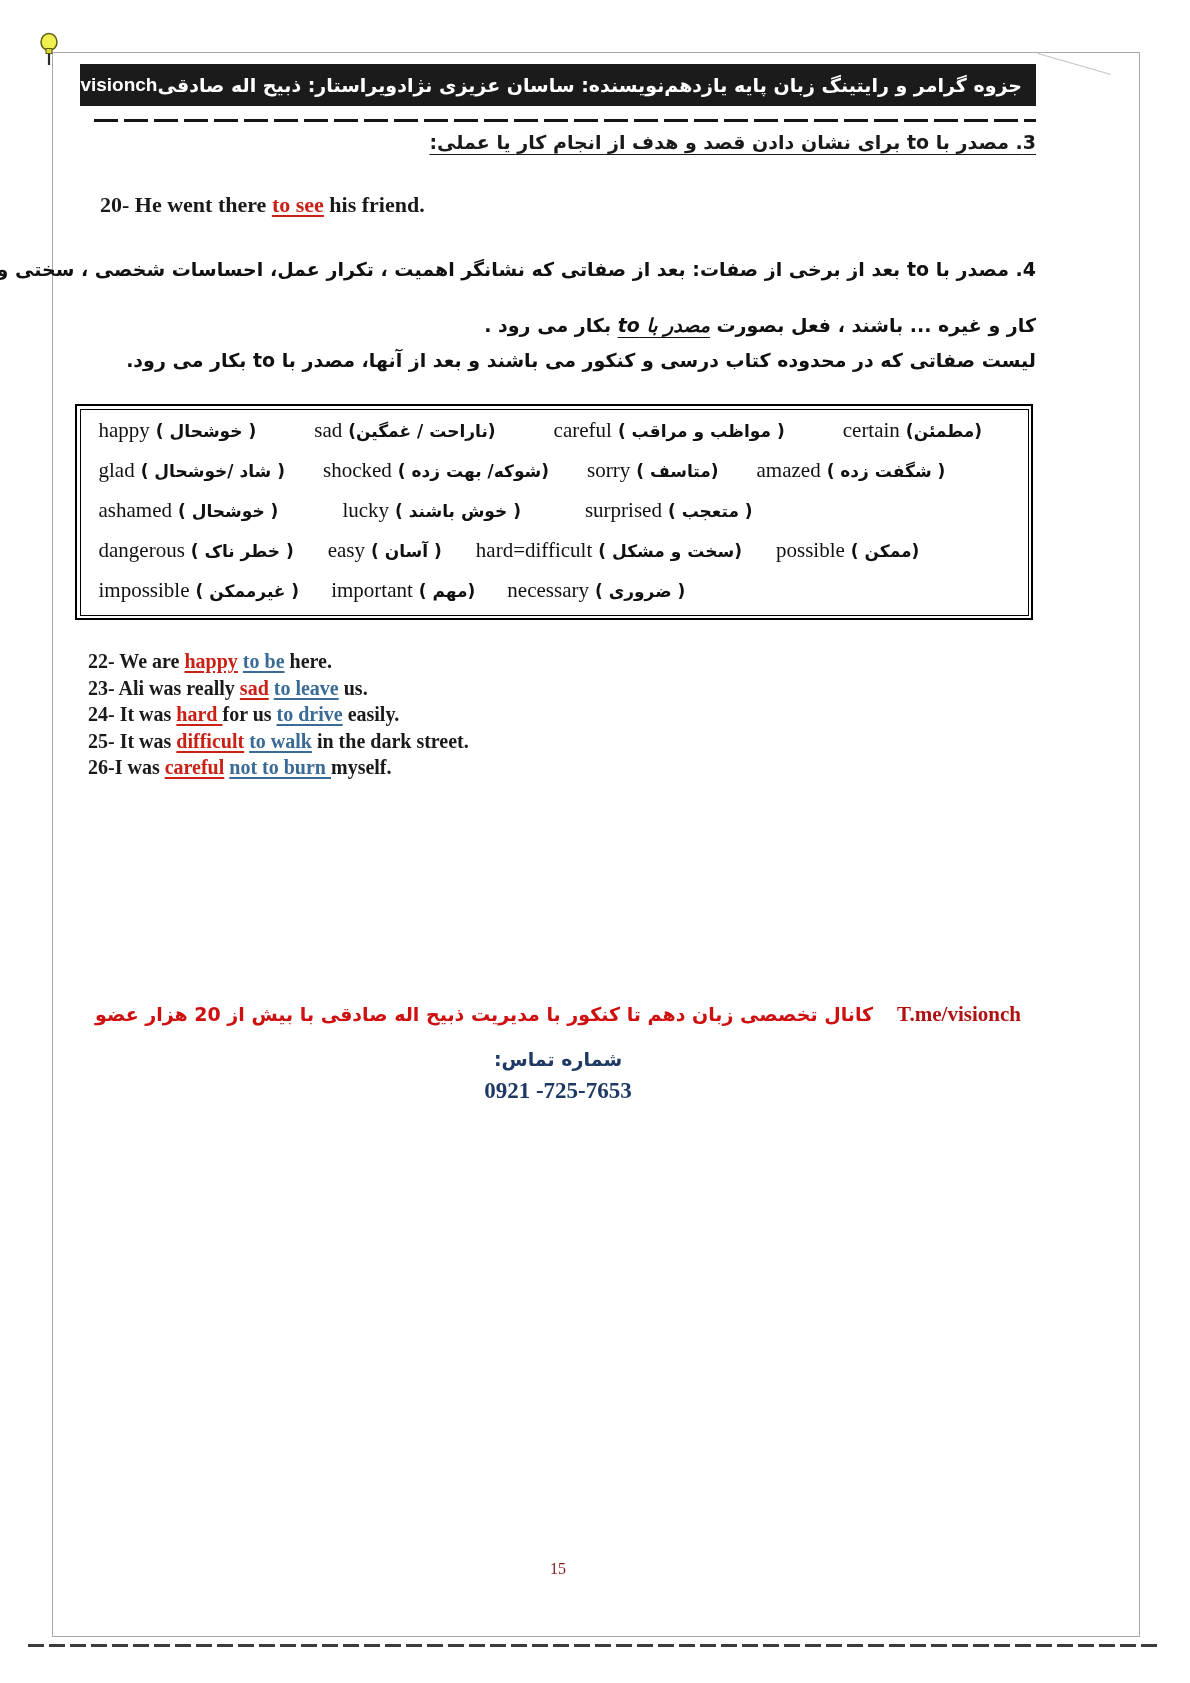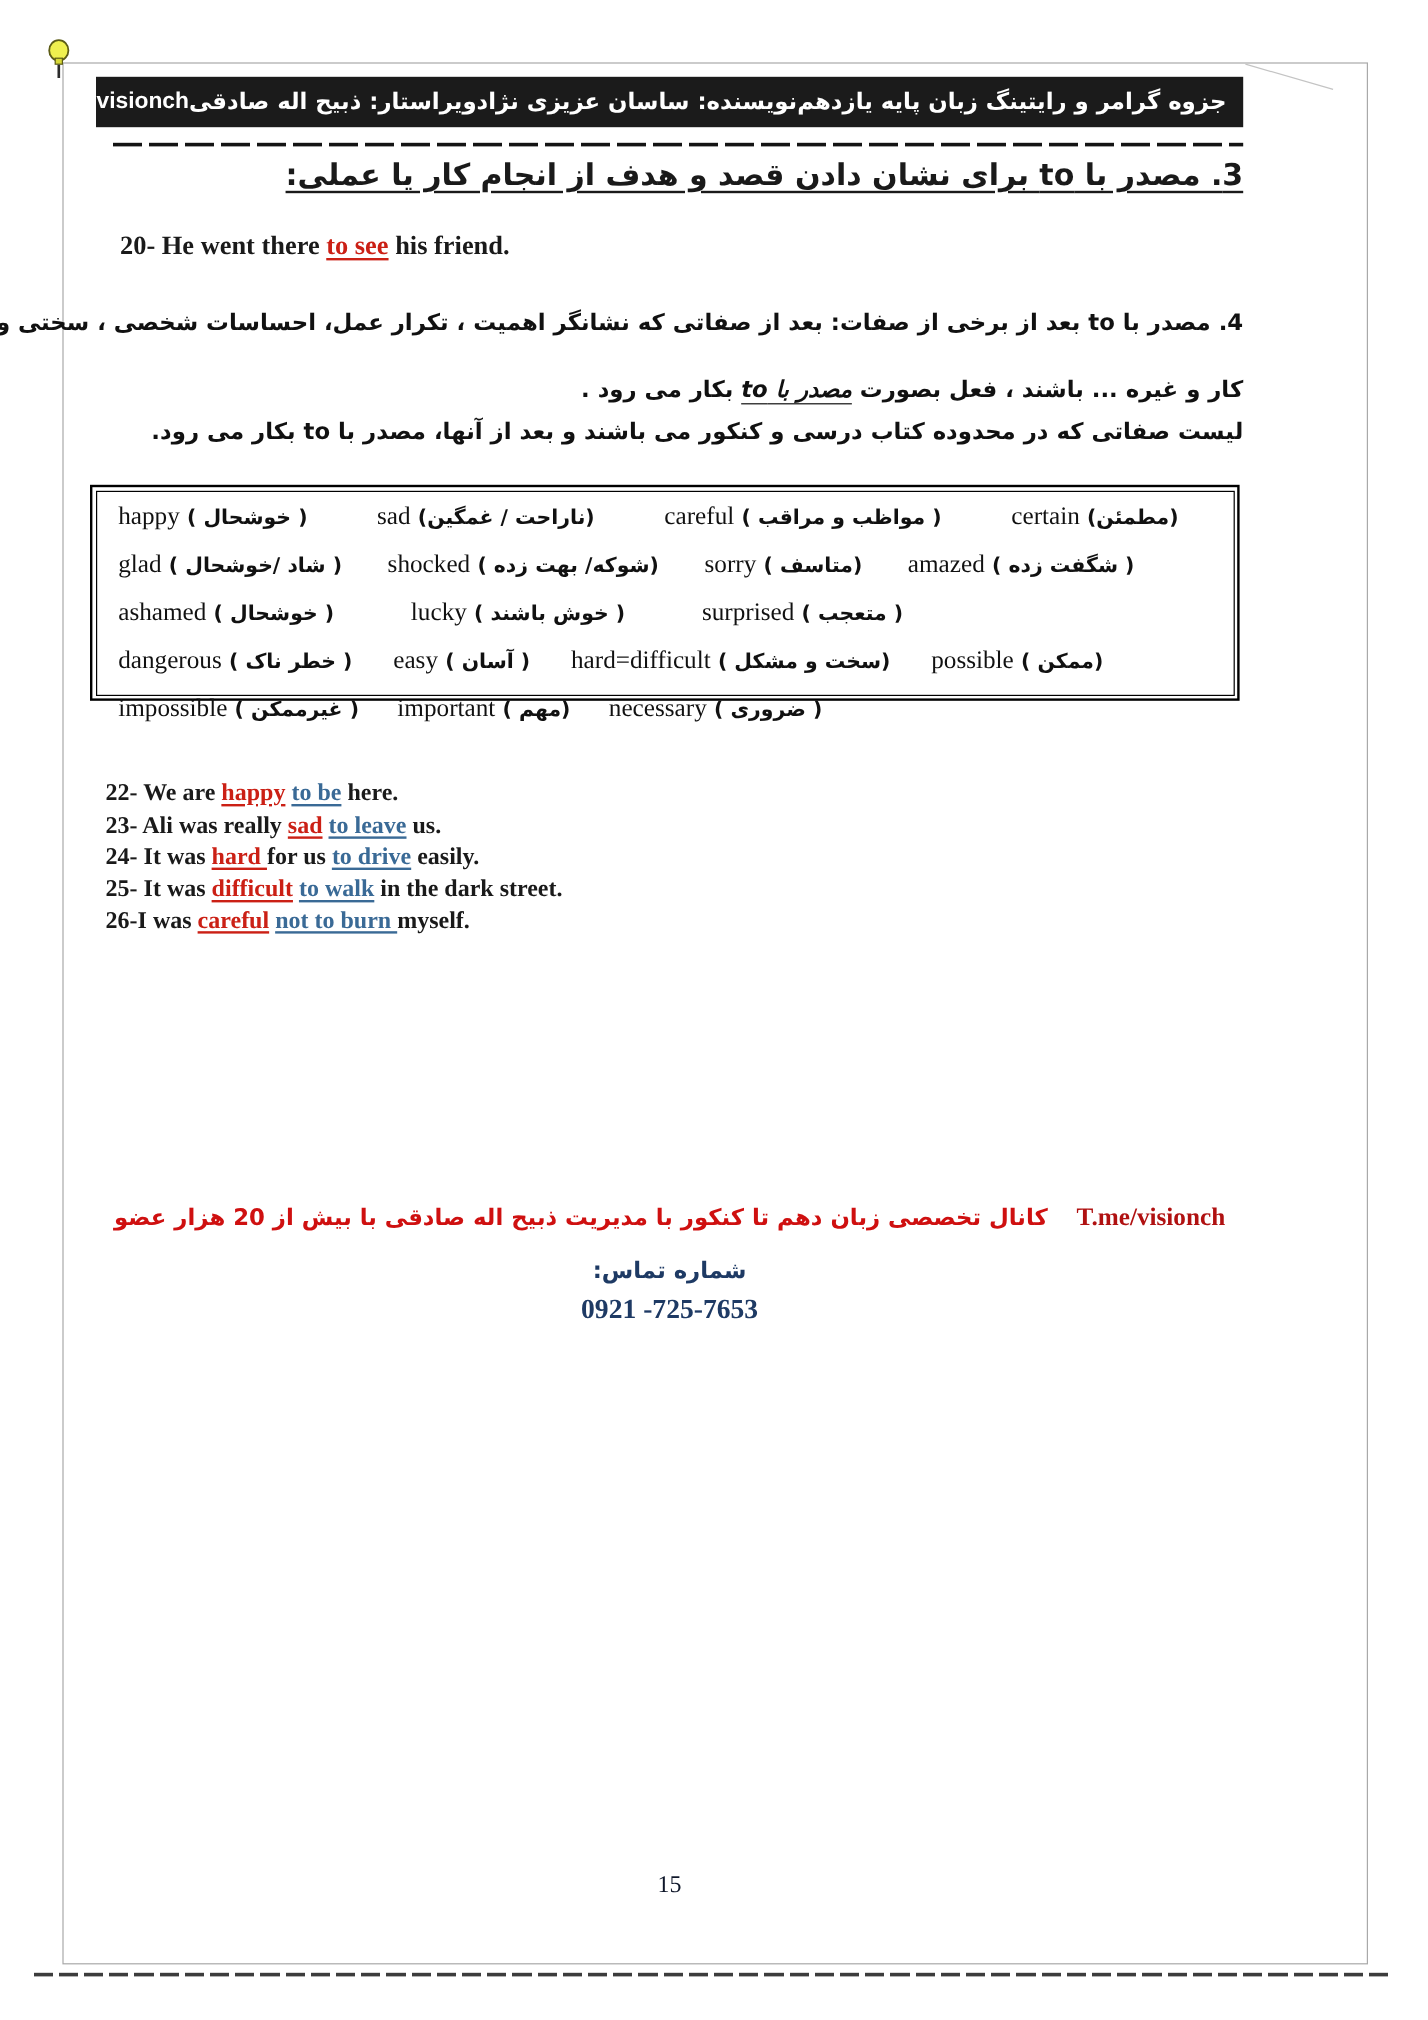--- a/index.html
+++ b/index.html
@@ -16,34 +16,34 @@
   .header-bar { position:absolute; left:80px; top:64px; width:956px; height:42px;
     background:#1b1b1b; color:#fff; display:flex; align-items:center; justify-content:space-between;
     padding:0 14px; box-sizing:border-box; direction:rtl;
     font-family:"DejaVu Sans", sans-serif; font-weight:bold; font-size:19px; white-space:nowrap; }
   .header-bar .handle { font-family:"Liberation Sans", sans-serif; direction:ltr; unicode-bidi:embed; }
 
   .divider { position:absolute; left:94px; top:119px; width:942px; height:3px;
     background:repeating-linear-gradient(90deg,#141414 0 24px,transparent 24px 30px); }
 
   .h3 { position:absolute; right:154px; top:131px; direction:rtl; white-space:nowrap;
-    font-family:"DejaVu Sans", sans-serif; font-weight:bold; font-size:25px;
+    font-family:"DejaVu Sans", sans-serif; font-weight:bold; font-size:19px;
     text-decoration:underline; text-underline-offset:5px; }
 
   .ex20 { position:absolute; left:100px; top:192px; font-weight:bold; font-size:22px; }
 
   .fa-line { position:absolute; right:154px; direction:rtl; white-space:nowrap;
     font-family:"DejaVu Sans", sans-serif; font-weight:bold; font-size:19px; color:#111; }
   #p4l1 { top:258px; }
   #p4l2 { top:314px; }
   #p4l3 { top:349px; }
   .u  { text-underline-offset:5px; }
   .u-it { text-decoration:underline; text-underline-offset:5px; font-style:italic; }
 
-  .box { position:absolute; left:75px; top:404px; width:958px; height:180px;
+  .box { position:absolute; left:75px; top:404px; width:958px; height:216px;
     border:2.5px solid #000; box-sizing:border-box; padding:2.5px; }
   .box-inner { border:1.5px solid #000; width:100%; height:100%; box-sizing:border-box;
     padding:8px 18px 0 18px; }
   .box-row { display:flex; align-items:baseline; height:40px; }
   .box-row .en { font-family:"Liberation Serif", serif; font-size:21px; color:#111; }
   .box-row .fa { font-family:"DejaVu Sans", sans-serif; font-weight:bold; font-size:17px;
     color:#111; margin:0 6px; }
   .g1 { column-gap:52px; } .g2 { column-gap:44px;gap:32px; } .g3 { column-gap:58px; }
   .g4 { column-gap:28px; } .g5 { column-gap:26px; }
 
@@ -57,21 +57,21 @@
   .promo-link { direction:ltr; unicode-bidi:embed; font-family:"Liberation Serif", serif;
     font-weight:bold; font-size:21px; color:#b01111; margin-left:24px; }
   .promo-text { font-family:"DejaVu Sans", sans-serif; font-weight:bold; font-size:19px; color:#cf1010; }
 
   .contact-label { position:absolute; left:80px; top:1048px; width:956px; text-align:center;
     direction:rtl; font-family:"DejaVu Sans", sans-serif; font-weight:bold; font-size:19px; color:#1e3a64; }
   .contact-phone { position:absolute; left:80px; top:1078px; width:956px; text-align:center;
     font-family:"Liberation Serif", serif; font-weight:bold; font-size:23px; color:#1e3a64; }
 
   .page-number { position:absolute; left:80px; top:1560px; width:956px; text-align:center;
-    font-size:20px; color:#0f172a; }
+    font-size:16px; color:#7f1d1d; }
 
   .bottom-dashes { position:absolute; left:28px; top:1644px; width:1132px; height:3px;
     background:repeating-linear-gradient(90deg,#3c3c3c 0 16px,transparent 16px 21px); }
 </style>
 </head>
 <body>
 
 <div class="frame"></div>
 <div class="fold"></div>
 

